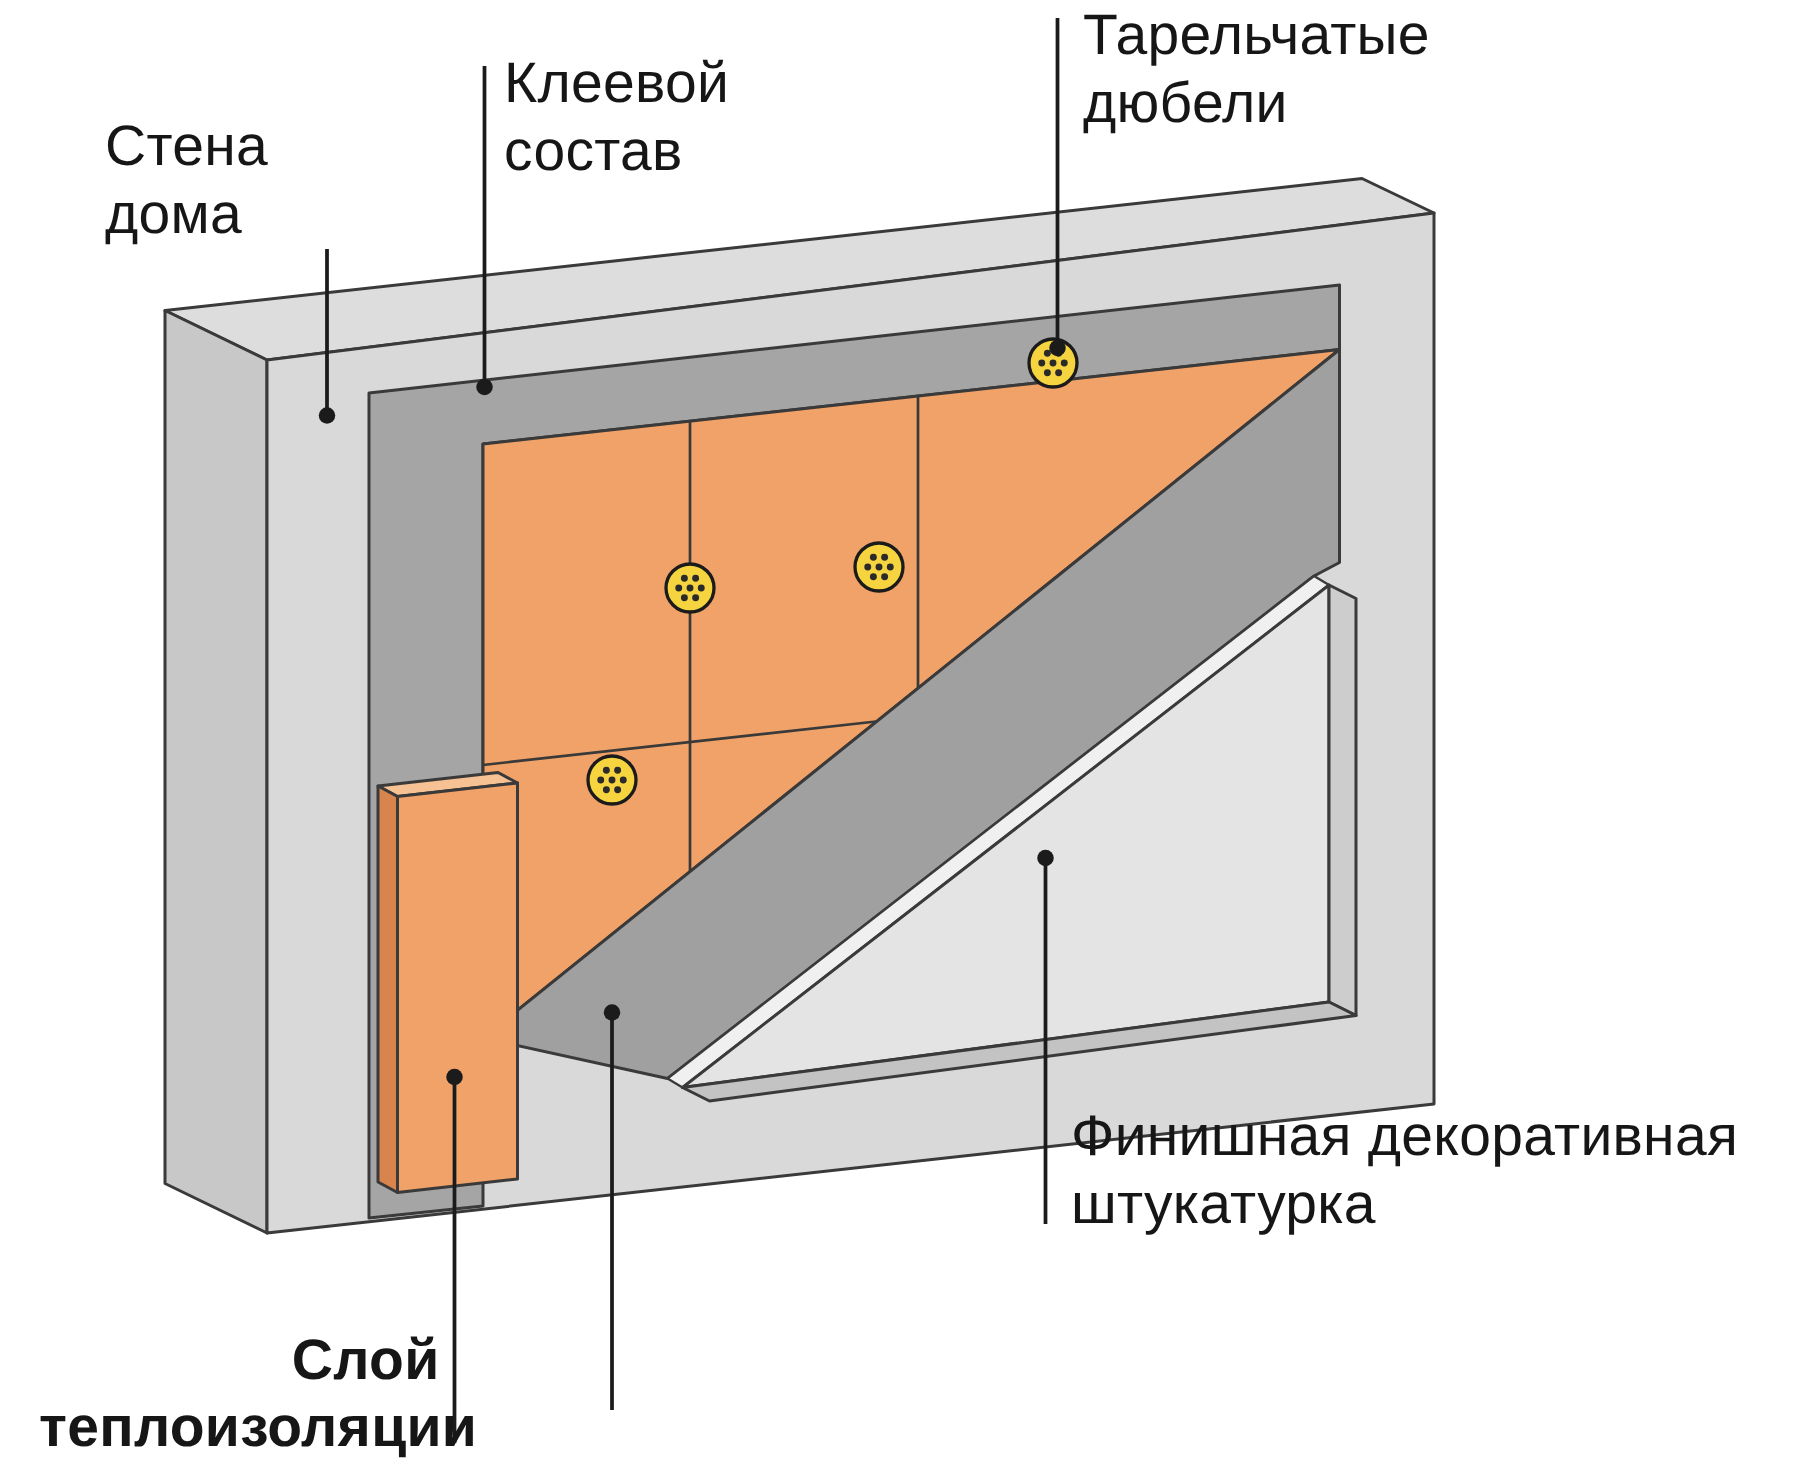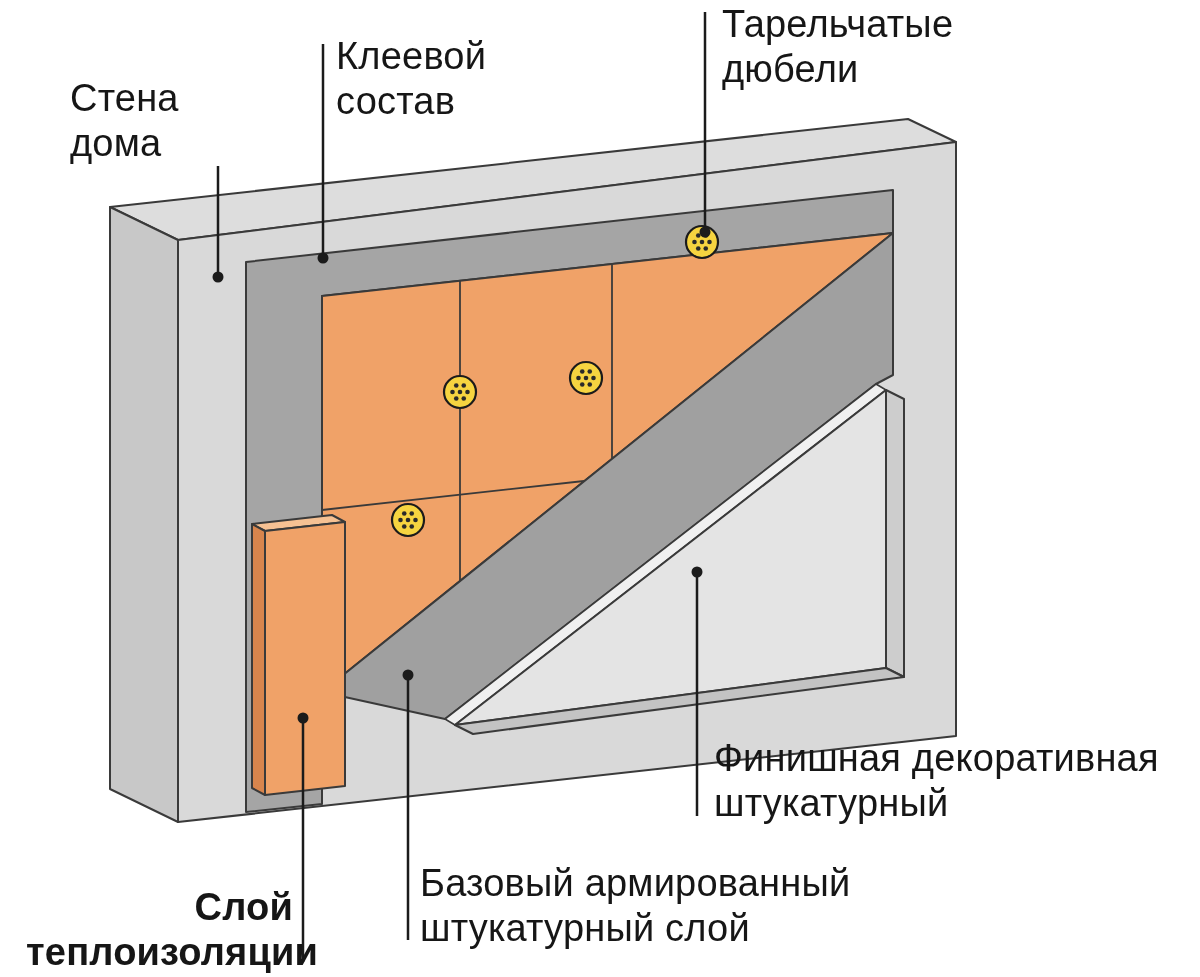--- a/index.html
+++ b/index.html
@@ -90,19 +90,17 @@
     </g>
   </svg>
 
   <div class="label" id="lbl-wall">Стена
 дома</div>
   <div class="label" id="lbl-adhesive">Клеевой
 состав</div>
   <div class="label" id="lbl-dowels">Тарельчатые
 дюбели</div>
   <div class="label" id="lbl-finish">Финишная декоративная
-штукатурный</div>
-  <div class="label" id="lbl-base">Базовый армированный
-штукатурный слой</div>
+штукатурка</div>
   <div class="label" id="lbl-insulation">Слой
 теплоизоляции</div>
 
 </div>
 
 </body></html>

